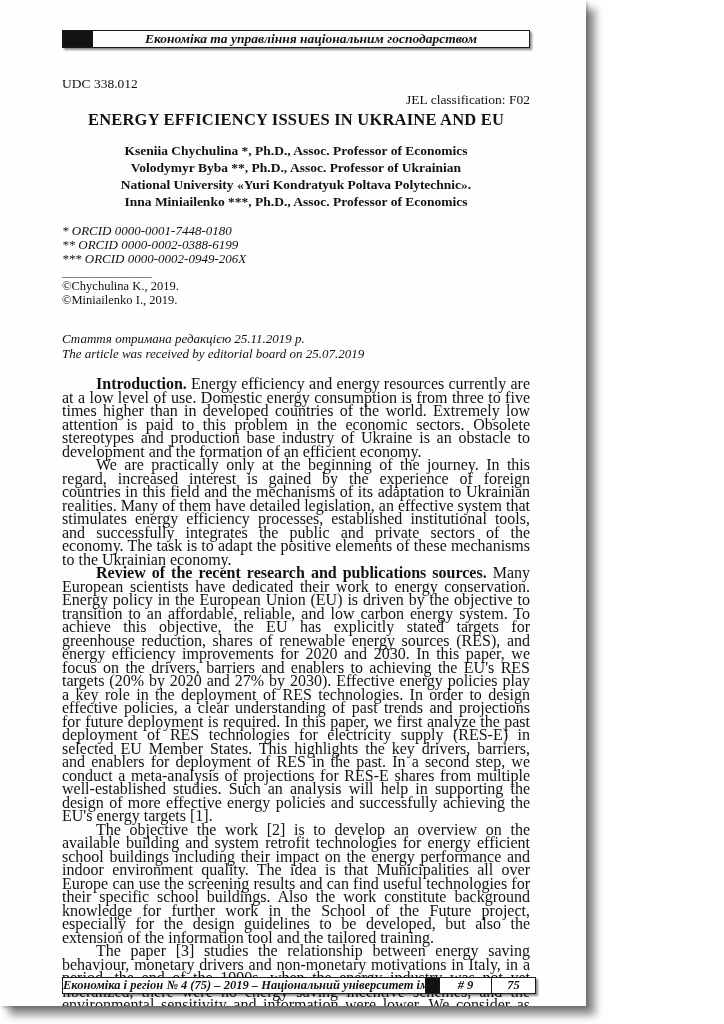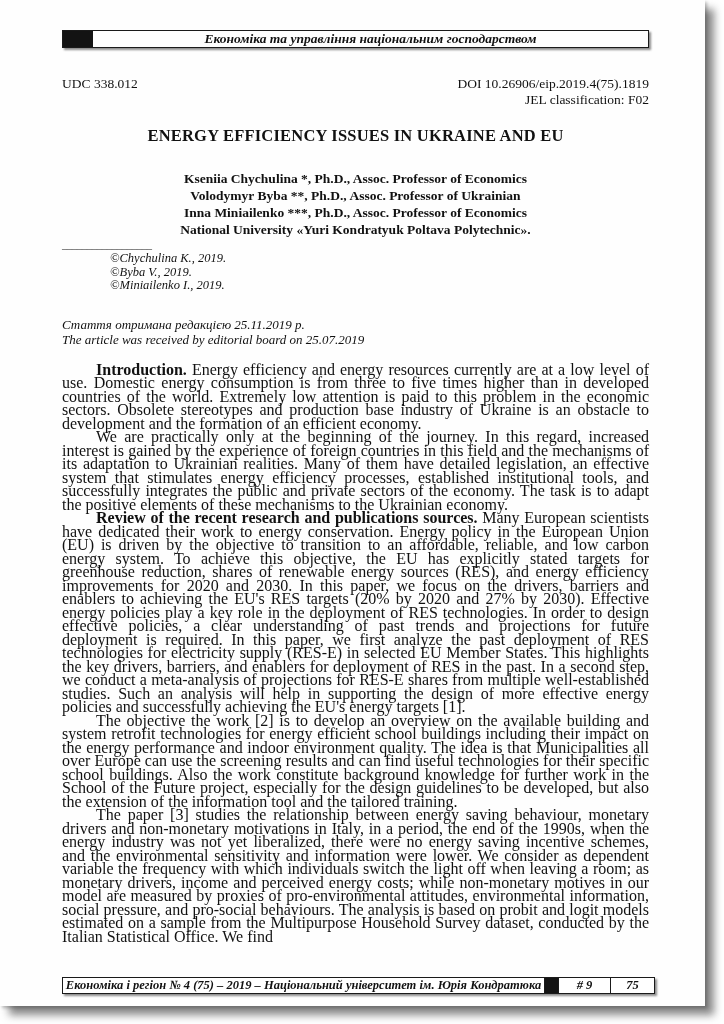--- a/index.html
+++ b/index.html
@@ -6,21 +6,21 @@
   * { box-sizing: border-box; }
   html, body { margin: 0; padding: 0; }
   body {
     width: 724px; height: 1024px; overflow: hidden;
     background: #ffffff;
     font-family: "Liberation Serif", "DejaVu Serif", serif;
     color: #111;
   }
   .page {
     position: relative;
-    width: 705px; height: 1006px;
+    width: 586px; height: 1006px;
     background: #fefefe;
     box-shadow: 9px 9px 8px rgba(40,40,40,0.55), 2px 2px 3px rgba(0,0,0,0.25);
     overflow: hidden;
   }
   .content { padding: 30px 56px 0 62px; }
 
   
   .rule-bar {
     display: flex; align-items: stretch;
     border: 1px solid #1a1a1a;
@@ -37,31 +37,31 @@
 
   .meta-row {
     display: flex; justify-content: space-between;
     margin-top: 28px; font-size: 13.5px; line-height: 16px;
   }
   .jel-line { font-size: 13.5px; line-height: 16px; text-align: right; }
 
   .article-title {
     text-align: center; font-weight: bold;
     font-size: 16.5px; line-height: 20px;
-    margin-top: 18px; letter-spacing: 0.2px;
+    margin-top: 2px; letter-spacing: 0.2px;
   }
 
   .authors {
     text-align: center; font-weight: bold;
-    font-size: 13.5px; line-height: 17px; margin-top: 24px;
+    font-size: 13.5px; line-height: 17px; margin-top: 12px;
   }
 
   .orcids { font-style: italic; font-size: 13px; line-height: 14px; margin-top: 14px; }
   .separator-line { font-size: 10px; line-height: 14px; letter-spacing: 0; }
-  .copyrights { font-style: italic; font-size: 12.5px; line-height: 13.5px; margin-left: 48px; }
+  .copyrights { font-size: 12.5px; line-height: 13.5px; }
   .received { font-style: italic; font-size: 13px; line-height: 15px; margin-top: 24px; }
 
   .body-text { margin-top: 16px; font-size: 16px; line-height: 13.5px; text-align: justify; }
   .body-text p { margin: 0; text-indent: 34px; }
   .body-text .lead { font-weight: bold; }
 
   
   .footer-bar {
     position: absolute; left: 62px; right: 50px; bottom: 12px;
     display: flex; align-items: stretch;
@@ -83,39 +83,42 @@
 <div class="page">
   <div class="content">
 
     <div class="rule-bar">
       <div class="bar-block"></div>
       <div class="bar-title">Економіка та управління національним господарством</div>
     </div>
 
     <div class="meta-row">
       <span>UDC 338.012</span>
-      <span>DOI 10.26906/eip.2019.4(75).1819</span>
     </div>
     <div class="jel-line">JEL classification: F02</div>
 
     <div class="article-title">ENERGY EFFICIENCY ISSUES IN UKRAINE AND EU</div>
 
     <div class="authors">
       <div>Kseniia Chychulina *, Ph.D., Assoc. Professor of Economics</div>
       <div>Volodymyr Byba **, Ph.D., Assoc. Professor of Ukrainian</div>
+      <div>National University «Yuri Kondratyuk Poltava Polytechnic».</div>
       <div>Inna Miniailenko ***, Ph.D., Assoc. Professor of Economics</div>
-      <div>National University «Yuri Kondratyuk Poltava Polytechnic».</div>
     </div>
 
+    <div class="orcids">
+      <div>* ORCID 0000-0001-7448-0180</div>
+      <div>** ORCID 0000-0002-0388-6199</div>
+      <div>*** ORCID 0000-0002-0949-206X</div>
+    </div>
 
     <div class="separator-line">__________________</div>
 
     <div class="copyrights">
       <div>©Chychulina K., 2019.</div>
-      <div>©Byba V., 2019.</div>
       <div>©Miniailenko I., 2019.</div>
     </div>
 
     <div class="received">
       <div>Стаття отримана редакцією 25.11.2019 р.</div>
       <div>The article was received by editorial board on 25.07.2019</div>
     </div>
 
     <div class="body-text">
       <p><b class="lead">Introduction. </b><span>Energy efficiency and energy resources currently are at a low level of use. Domestic energy consumption is from three to five times higher than in developed countries of the world. Extremely low attention is paid to this problem in the economic sectors. Obsolete stereotypes and production base industry of Ukraine is an obstacle to development and the formation of an efficient economy.</span></p>

